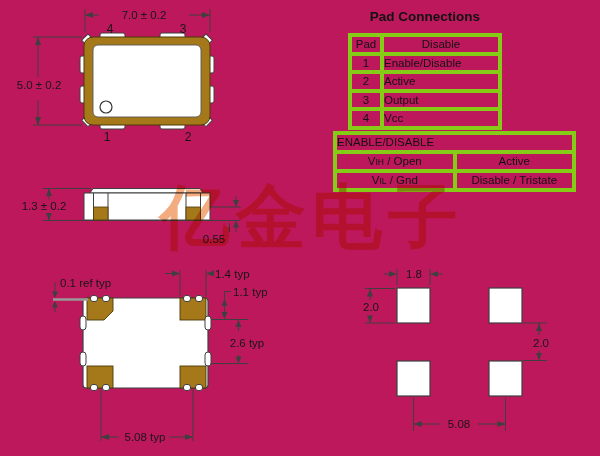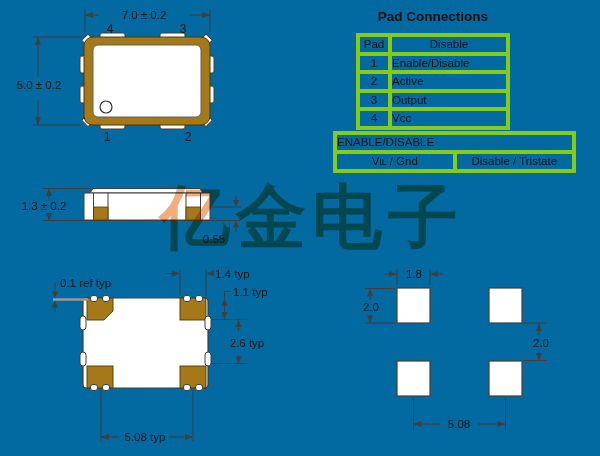--- a/index.html
+++ b/index.html
@@ -1,27 +1,27 @@
 <!DOCTYPE html>
 <html><head>
 <meta charset="utf-8">
 <style>
   html,body{margin:0;padding:0;background:#fff;}
-  .canvas{position:relative;width:600px;height:456px;background:#0369a1;overflow:hidden;
+  .canvas{position:relative;width:600px;height:456px;background:#be185d;overflow:hidden;
           font-family:"Liberation Sans",sans-serif;color:#111;}
   .canvas svg{position:absolute;left:0;top:0;}
   svg .ln{stroke:#3f3f3f;stroke-width:1;fill:none;}
   svg .ln2{stroke:#3f3f3f;stroke-width:1.2;fill:none;}
   svg .fw{fill:#ffffff;}
   svg .ar{fill:#3f3f3f;stroke:none;}
   svg .gray{stroke:#9a9a9a;stroke-width:2.6;fill:none;}
   svg text{fill:#161616;stroke:none;font-family:"Liberation Sans",sans-serif;font-size:11.5px;}
   svg text.pin{font-size:12px;}
   
-  .pad-conn{position:absolute;left:356px;top:8px;width:154px;}
+  .pad-conn{position:absolute;left:348px;top:8px;width:154px;}
   .pc-title{font-weight:bold;font-size:13.5px;line-height:18px;text-align:center;margin-bottom:7px;}
   .tbl{border-collapse:collapse;width:100%;font-size:11.5px;color:#111;table-layout:fixed;}
   .tbl td,.tbl th{border:4px solid #84cc16;font-weight:normal;padding:0;height:14.5px;line-height:14px;
                   overflow:hidden;white-space:nowrap;}
   .c1{width:28px;text-align:center;}
   .tbl th{text-align:center;}
   .fn{padding-left:10px;text-align:left;}
   .en-dis{position:absolute;left:333px;top:131px;width:243px;}
   .ed-h{padding-left:4px;text-align:left;}
   .e1{width:104px;}
@@ -210,20 +210,24 @@
       </table>
 </div>
 
 <div class="en-dis">
   <table class="tbl">
     <tbody>
           <tr>
       <td colspan="2" class="ed-h">ENABLE/DISABLE</td>
     </tr>
     <tr>
+      <td class="e1 ctr"><span>V</span><span class="sub">IH</span><span> / Open</span></td>
+      <td class="ctr">Active</td>
+    </tr>
+    <tr>
       <td class="e1 ctr"><span>V</span><span class="sub">IL</span><span> / Gnd</span></td>
       <td class="ctr">Disable / Tristate</td>
     </tr>
   </tbody>
       </table>
 </div>
 
 <div class="watermark" style="color: rgb(242, 172, 128); margin-left: 12px;">亿金电子</div>
 
 </div>

